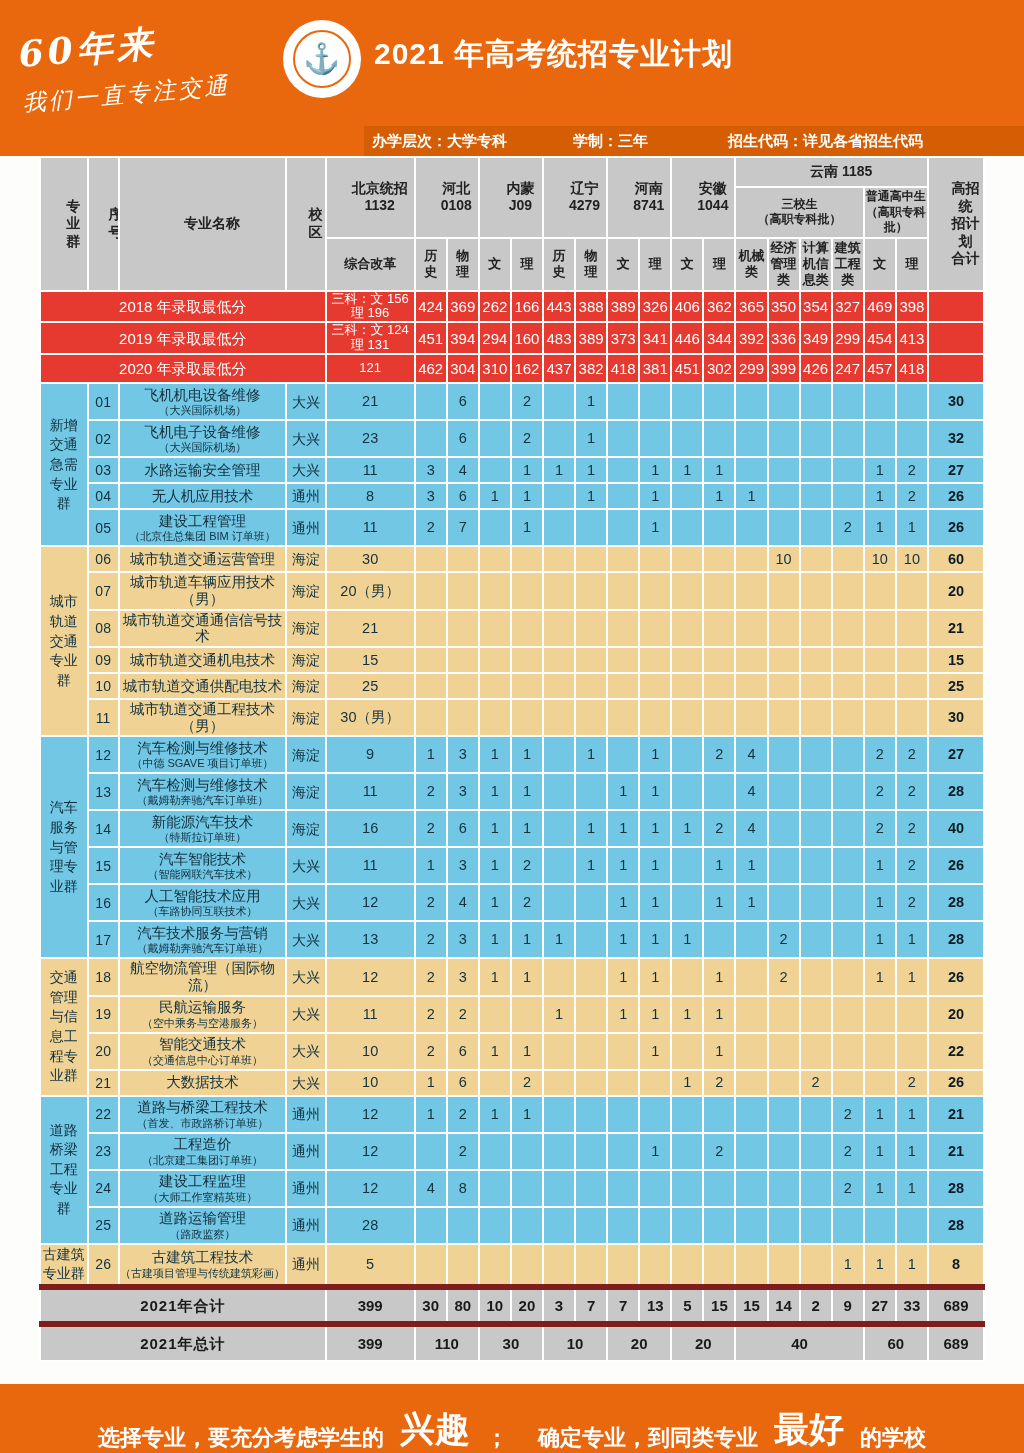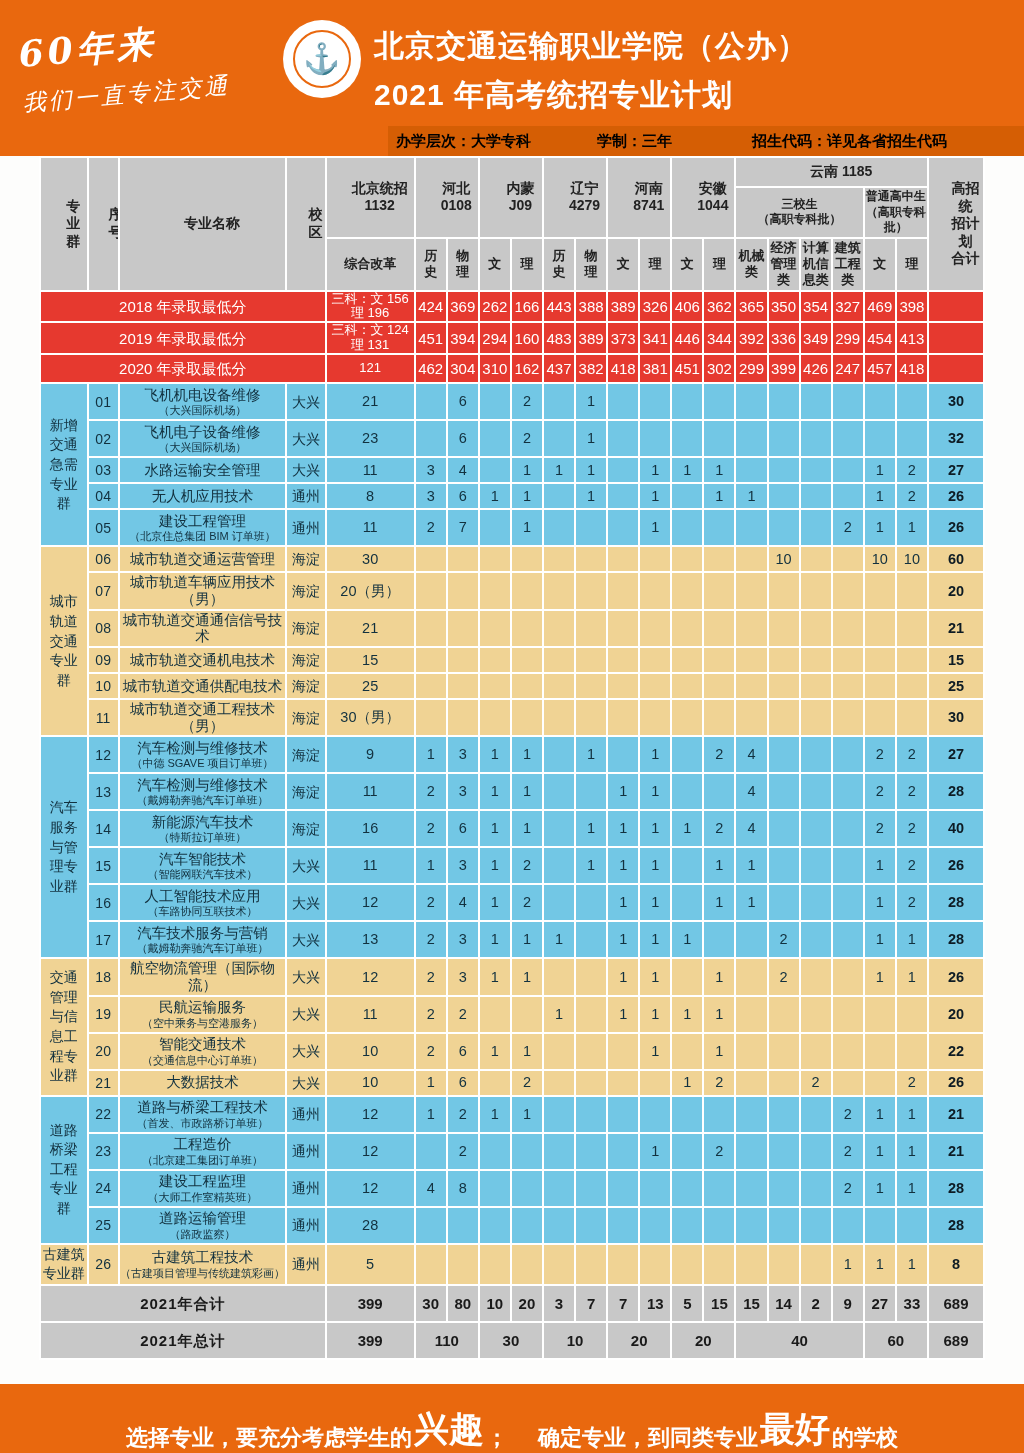--- a/index.html
+++ b/index.html
@@ -13,22 +13,22 @@
   .s1 { font-size:36px; font-weight:700; letter-spacing:4px; }
   .s2 { font-size:23px; margin-top:8px; letter-spacing:3px; white-space:nowrap; }
   .logo { position:absolute; left:283px; top:20px; width:78px; height:78px; border-radius:50%;
           background:#fff; display:flex; align-items:center; justify-content:center; }
   .logo-ring { width:58px; height:58px; border-radius:50%; border:2px solid #e9680e;
                display:flex; align-items:center; justify-content:center; }
   .logo-glyph { color:#e9680e; font-size:30px; line-height:1; }
   .titles { position:absolute; left:374px; top:26px; color:#fff; font-weight:700; }
   .t1 { font-size:30px; letter-spacing:1px; }
   .t2 { font-size:30px; margin-top:8px; letter-spacing:1px; }
-  .strip { position:absolute; left:388px; right:0; top:126px; height:30px; background:#d55e04;
-           color:#000000; display:flex; align-items:center; font-size:15px; font-weight:700; }
+  .strip { position:absolute; left:364px; right:0; top:126px; height:30px; background:#d55e04;
+           color:#ffffff; display:flex; align-items:center; font-size:15px; font-weight:700; }
   .strip .i0 { margin-left:8px; } .strip .i1 { margin-left:66px; } .strip .i2 { margin-left:80px; }
 
   
   .panel { background:#fdfdfc; height:1228px; }
   table { border-collapse:collapse; table-layout:fixed; width:946px; margin:0 0 0 39px; }
   th, td { border:2px solid #fff; text-align:center; vertical-align:middle;
            white-space:pre-line; overflow:hidden; }
   th { background:#c8c8c8; color:#222; font-size:14px; font-weight:700; line-height:1.25; padding:1px; }
   .hr1 th { height:30px;padding-left:20px; } .hr2 th { height:34px; font-size:12px; line-height:1.3; }
   .hr3 th { height:48px; font-size:13px; }
@@ -37,47 +37,46 @@
   tr.score td.bjcell { font-size:13px; line-height:1.15; }
   tr.blue td { background:#72c7e5; } tr.tan td { background:#f0d394; }
   tr.short td { height:26px; } tr.tall td { height:37px; }
   td.sum { font-weight:700; color:#0d1b24; }
   td.grp { font-size:14px; line-height:1.4; padding:0; }
   td.no { font-size:14px; }
   td.pname { padding:1px 0; }
   .nm { font-size:14.5px; } .sb { font-size:11px; margin-top:1px; }
   td.campus { font-size:14px; }
   tr.foot td { background:#c8c8c8; height:37px; font-weight:700; font-size:15px; color:#1a1a1a;
-               border-top:1px solid #7f1d1d; }
+               border-top:6px solid #7f1d1d; }
   tr.foot td.flabel { font-size:15px; letter-spacing:1px; }
 
   
   .bottom { height:69px; background:#e9680e; display:flex; align-items:flex-end;
             justify-content:center; color:#fff; }
   .bsmall { font-size:22px; font-weight:700; }
-  .bbig { font-size:35px; font-weight:700; margin:0 2px; }
+  .bbig { font-size:35px; font-weight:700; margin:0 16px; }
   .bgap { display:inline-block; width:30px; }
 </style>
 </head>
 <body>
 
 <div class="page">
 
   <header class="top">
     <div class="slogan">
       <div class="s1">60年来</div>
       <div class="s2">我们一直专注交通</div>
     </div>
     <div class="logo">
       <div class="logo-ring">
         <span class="logo-glyph">⚓</span>
       </div>
     </div>
     <div class="titles">
-      <div class="t1">北京交通运输职业学院（公办）</div>
       <div class="t2">2021 年高考统招专业计划</div>
     </div>
     <div class="strip">
       <span class="i0">办学层次：大学专科</span>
       <span class="i1">学制：三年</span>
       <span class="i2">招生代码：详见各省招生代码</span>
     </div>
   </header>
 
   <main class="panel">

